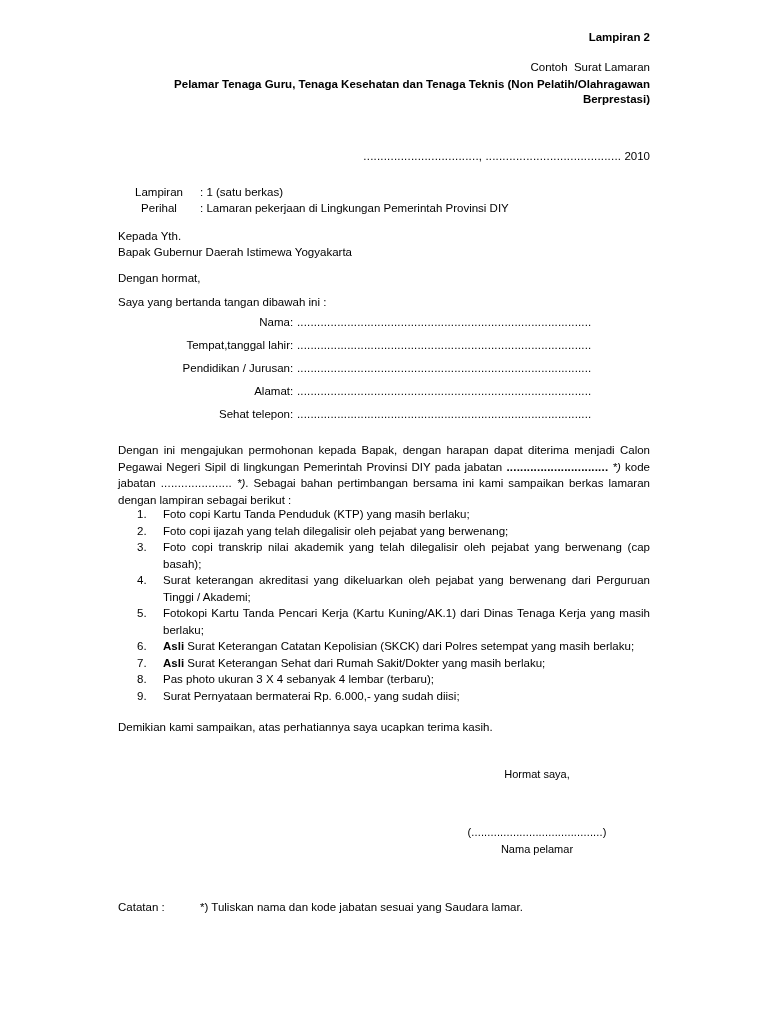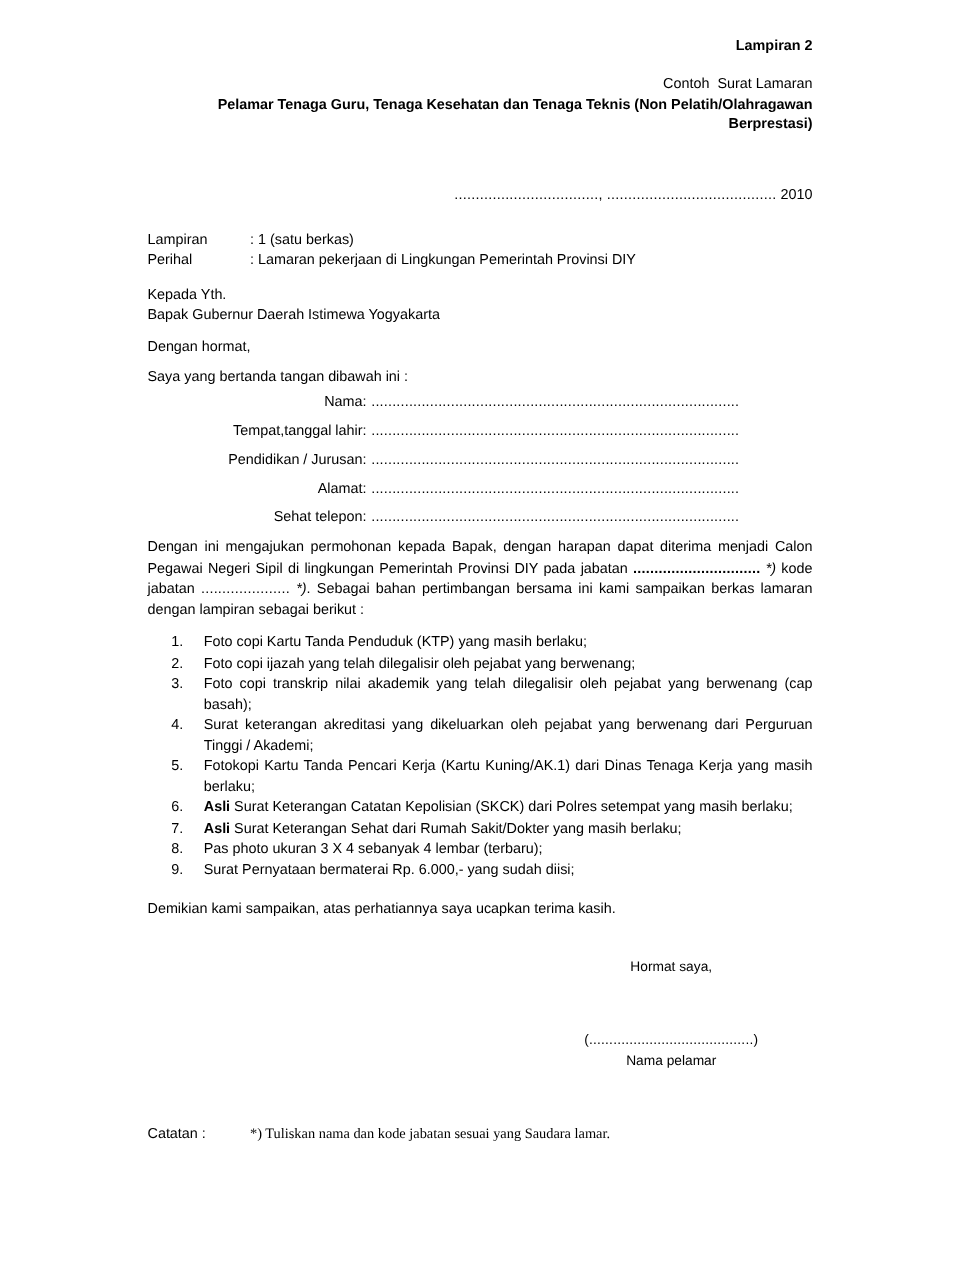--- a/index.html
+++ b/index.html
@@ -64,21 +64,21 @@
   .dots-thin { letter-spacing: 0.2px; }
 
   
   .meta {
     position: absolute;
     left: 118px;
     top: 184px;
     font-size: 11.5px;
     line-height: 16px;
   }
-  .meta-row { display: flex; }
+  .meta-row { display: flex; text-align: center; }
   .meta-label { width: 82px; flex: 0 0 82px; }
   .meta-value { white-space: nowrap; }
 
   
   .addressee {
     position: absolute;
     left: 118px;
     top: 228px;
     font-size: 11.5px;
     line-height: 16px;
@@ -122,21 +122,21 @@
     flex: 1 1 auto;
     overflow: hidden;
     white-space: nowrap;
     letter-spacing: 0.15px;
   }
 
   
   .para {
     position: absolute;
     left: 118px;
-    top: 430px;
+    top: 442px;
     width: 532px;
     font-size: 11.5px;
     line-height: 16.5px;
     text-align: justify;
   }
   .para .dots-bold {
     font-weight: bold;
     letter-spacing: 0.2px;
   }
   .para .ital { font-style: italic; }
@@ -194,21 +194,21 @@
   
   .catatan {
     position: absolute;
     left: 118px;
     top: 901px;
     width: 532px;
     font-size: 11.5px;
     display: flex;
   }
   .cat-label { width: 82px; flex: 0 0 82px; }
-  .cat-text { flex: 1 1 auto; font-family: Liberation Serif, serif; }
+  .cat-text { flex: 1 1 auto; }
 </style>
 </head>
 <body>
 
 <div class="page">
 
   <div class="header">
     <div class="hdr-lampiran">Lampiran 2</div>
     <div class="hdr-contoh">Contoh  Surat Lamaran</div>
     <div class="hdr-sub">Pelamar Tenaga Guru, Tenaga Kesehatan dan Tenaga Teknis (Non Pelatih/Olahragawan Berprestasi)</div>

